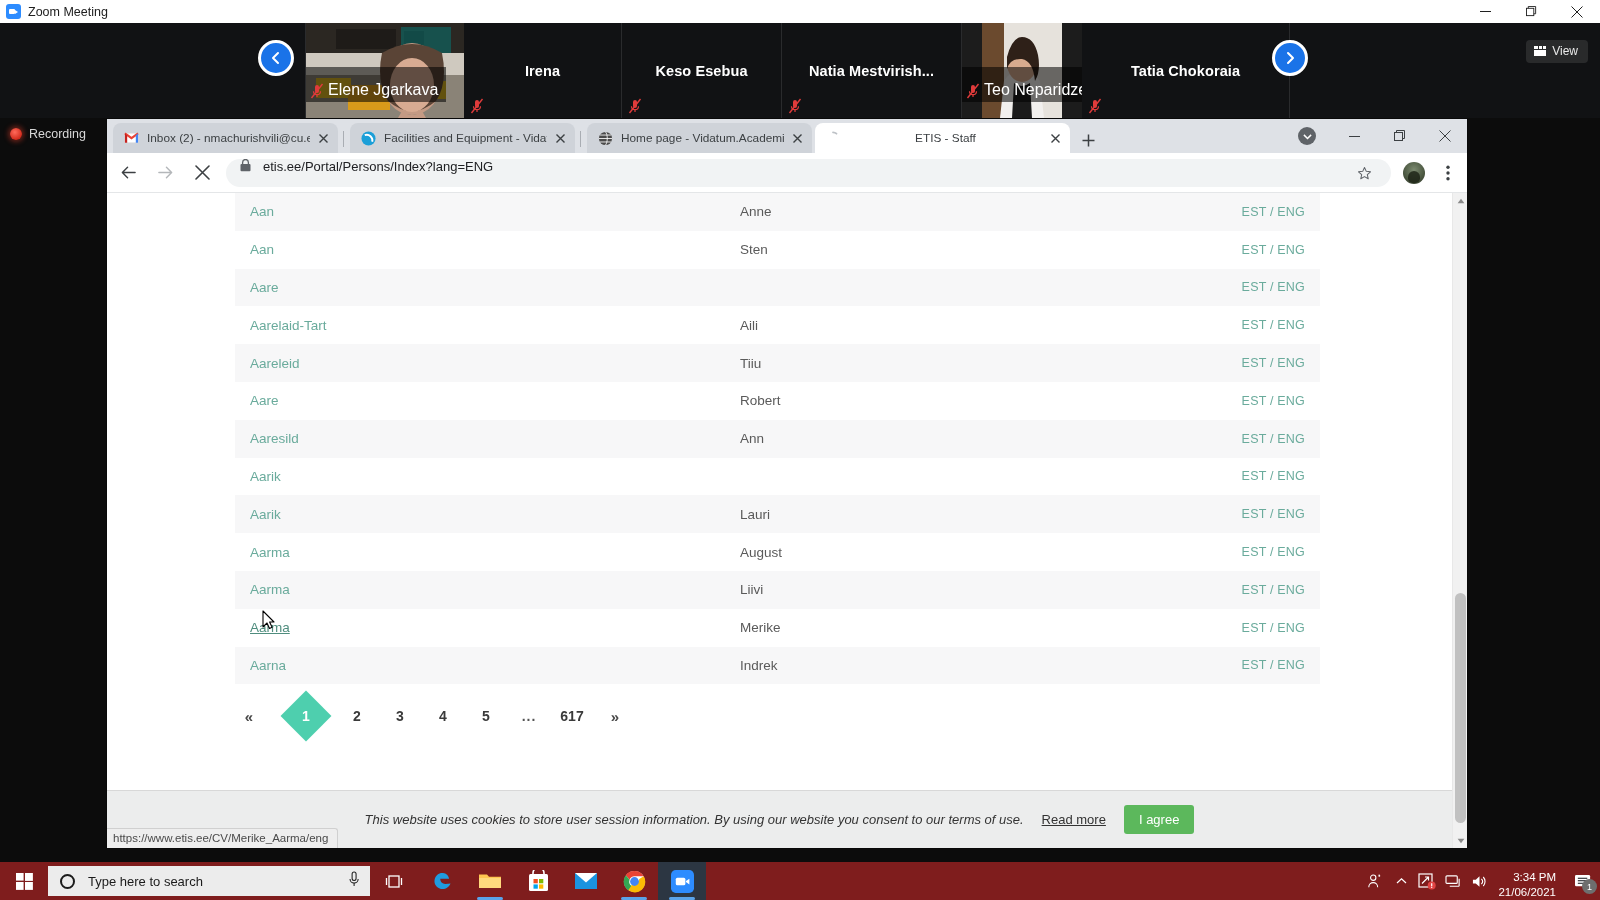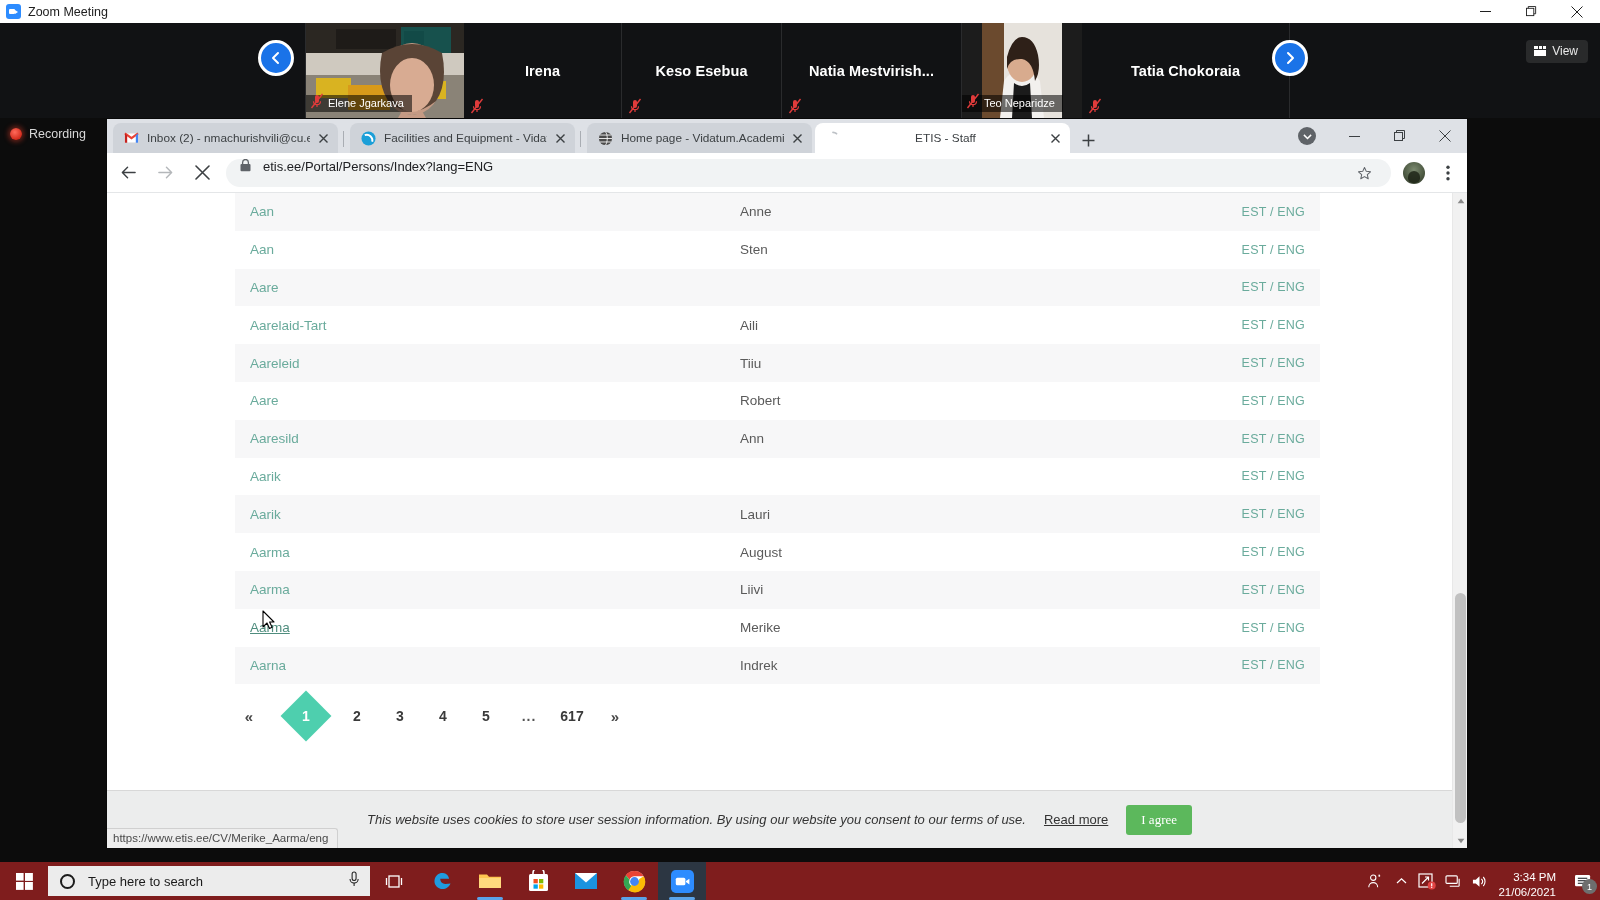--- a/index.html
+++ b/index.html
@@ -100,24 +100,24 @@
     letter-spacing: .1px;
   }
   .mic-off {
     position: absolute; left: 6px; bottom: 4px;
     width: 14px; height: 16px;
   }
   .tile-video {
     position: absolute; top: 23px; height: 95px; overflow: hidden;
   }
   .tile-label {
-    position: absolute; left: 0; bottom: 6px;
+    position: absolute; left: 0; bottom: 16px;
     background: rgba(0,0,0,0.55);
-    color: #fff; font-size: 11px;
-    padding: 2px 8px 3px 22px;
+    color: #fff; font-size: 16px;
+    padding: 14px 8px 3px 22px;
     white-space: nowrap;
   }
   .tile-label .mic-off { left: 4px; bottom: 3px; }
 
   
   #browser {
     position: absolute; left: 107px; top: 119px;
     width: 1360px; height: 729px;
     background: #dee1e6;
     box-shadow: 0 0 0 1px rgba(0,0,0,.25);
@@ -276,21 +276,21 @@
     border-top: 1px solid #d8d8d8;
     display: flex; align-items: center; justify-content: center;
     gap: 18px;
   }
   #cookie-text { font-size: 13px; color: #333; font-style: italic; }
   #cookie-readmore {
     font-size: 13px; color: #333; text-decoration: underline;
   }
   #cookie-agree {
     background: #5cb85c; color: #fff;
-    font-size: 13px; padding: 7px 15px; border-radius: 3px; font-family: Liberation Serif, serif;
+    font-size: 13px; padding: 7px 15px; border-radius: 3px;
   }
   
   #status-bubble {
     position: absolute; left: 0; bottom: 0;
     background: #eeeeee;
     border: 1px solid #d0d0d0; border-left: none; border-bottom: none;
     border-radius: 0 3px 0 0;
     padding: 3px 9px 4px 6px;
     font-size: 11.5px; color: #4a4a4a;
     z-index: 5;

